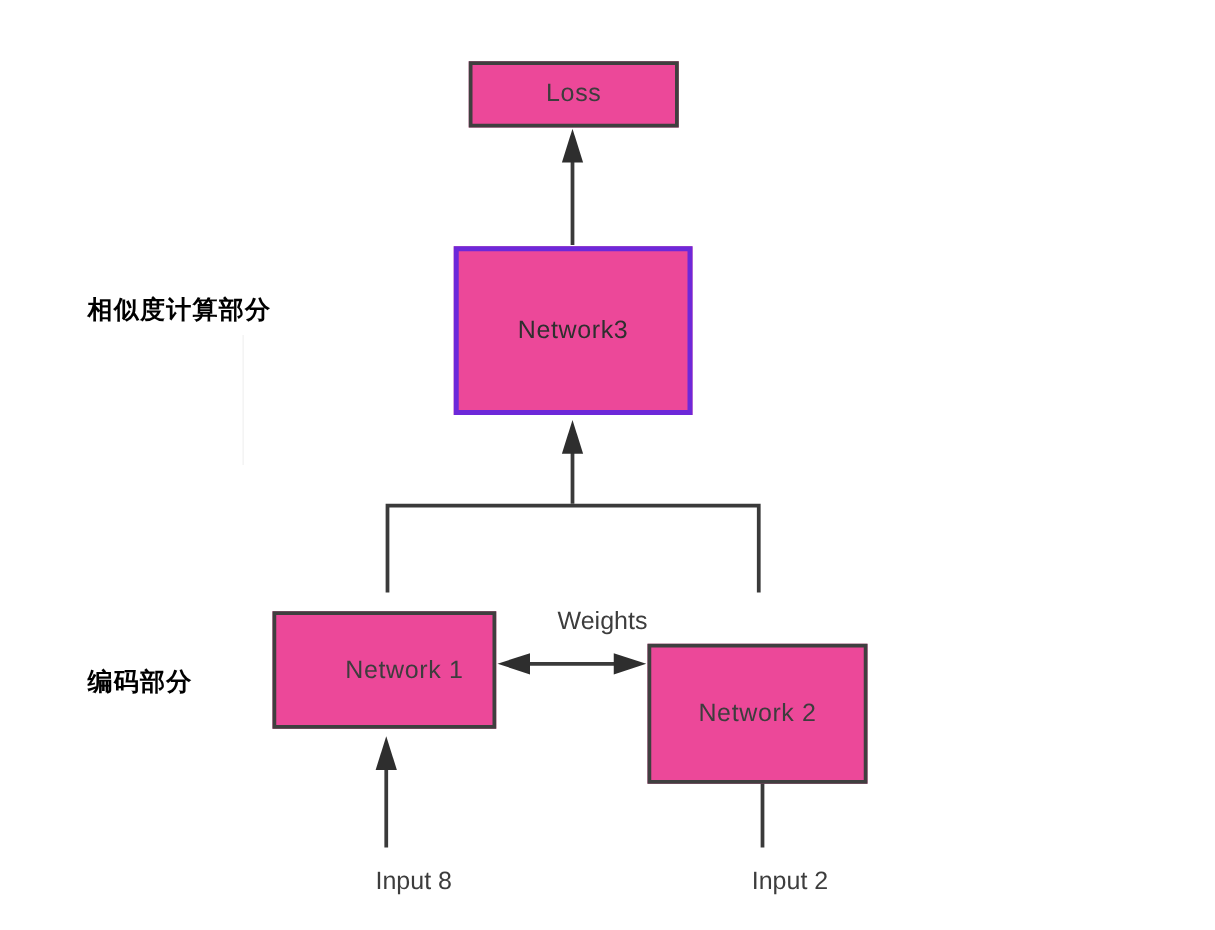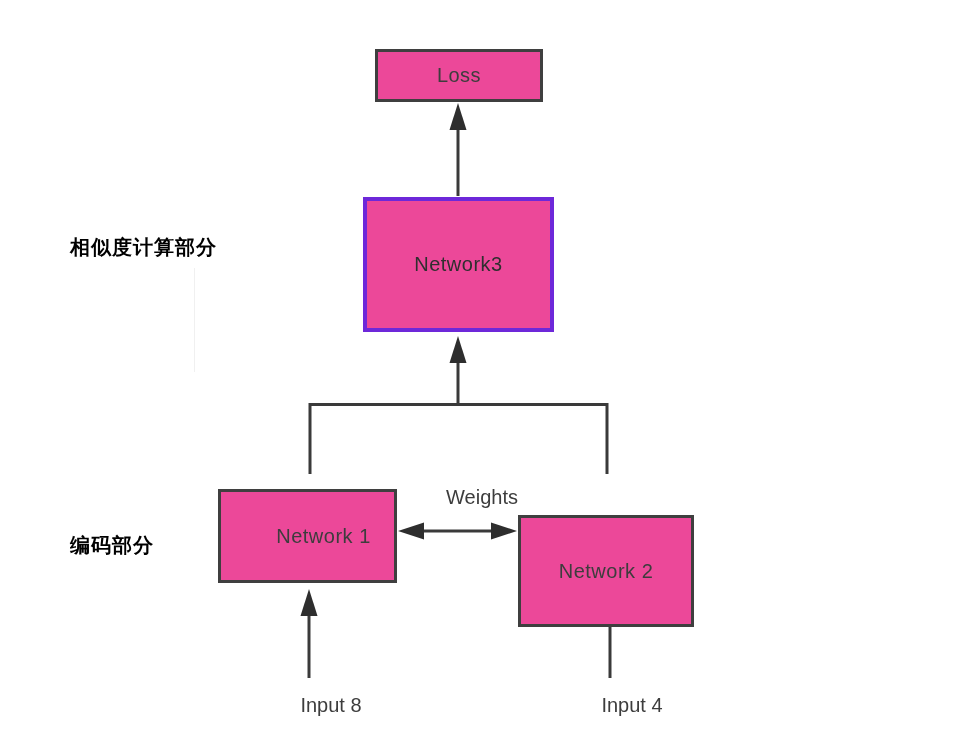--- a/index.html
+++ b/index.html
@@ -134,15 +134,15 @@
 
   <div class="node thin" id="network2-box">
     <span>Network 2</span>
   </div>
 
   <div class="section-label" id="similarity-label">相似度计算部分</div>
   <div class="section-label" id="encoding-label">编码部分</div>
 
   <div class="float-label" id="weights-label">Weights</div>
   <div class="float-label" id="input1-label">Input 8</div>
-  <div class="float-label" id="input2-label">Input 4</div>
+  <div class="float-label" id="input2-label">Input 2</div>
 
 </div>
 
 </body></html>

